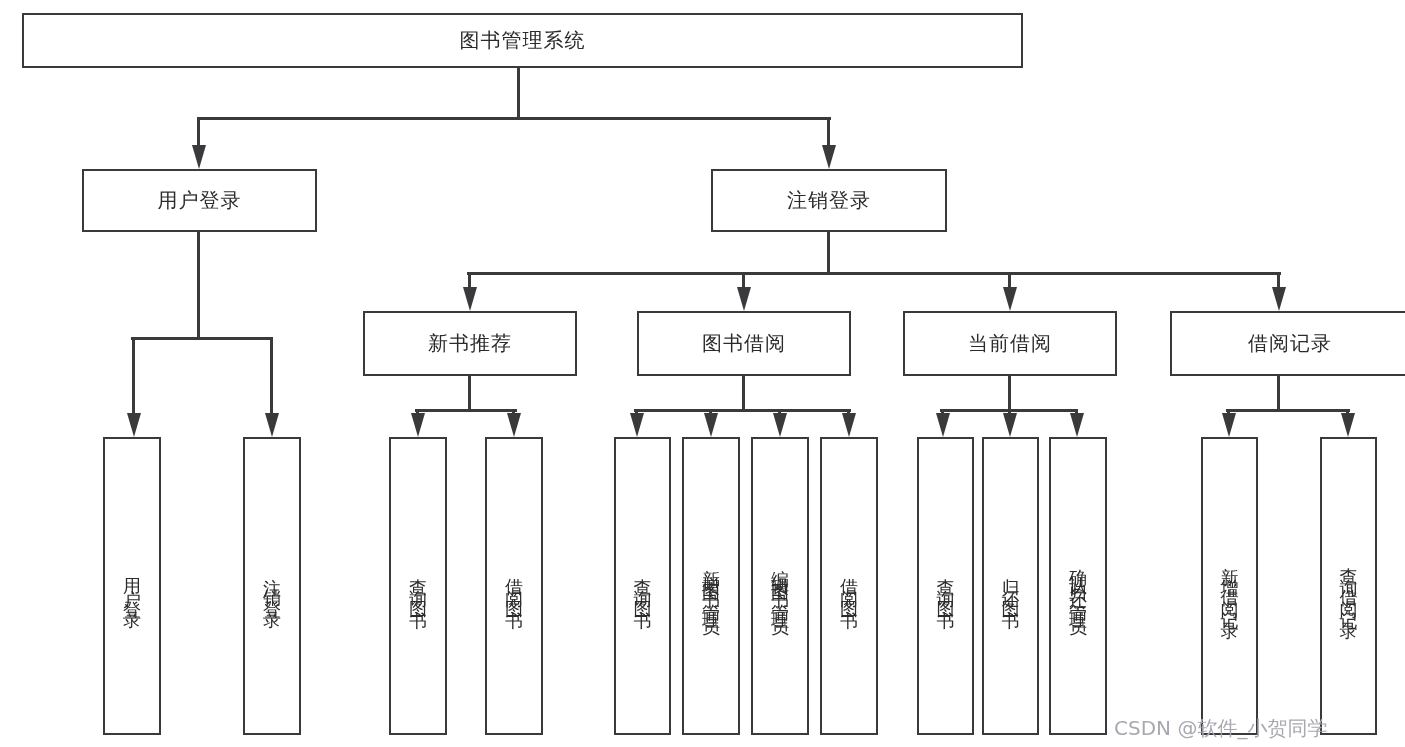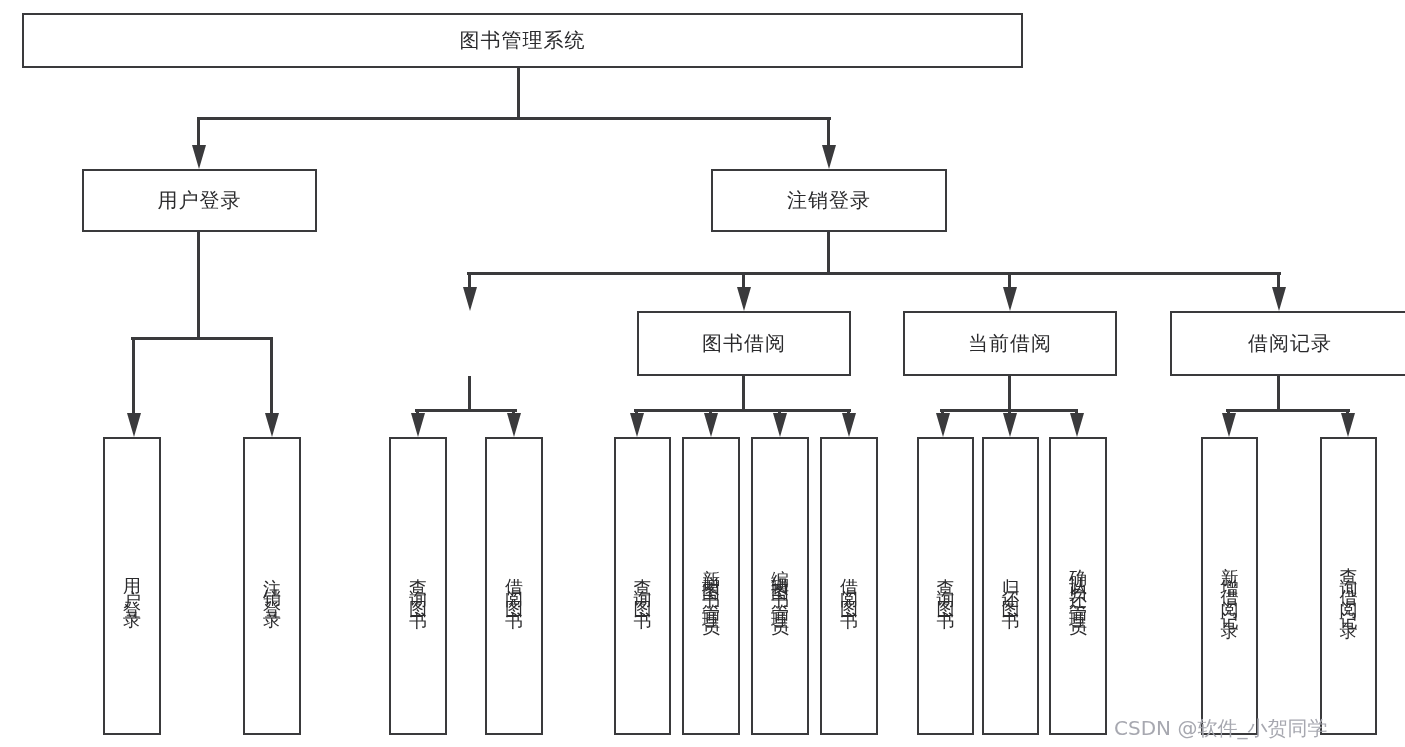--- a/index.html
+++ b/index.html
@@ -85,20 +85,23 @@
   <div class="hl" style="left:467px;top:272px;width:814px;"></div>
   <div class="vl" style="left:468px;top:272px;height:18px;"></div>
   <div class="arrow" style="left:463px;top:287px;"></div>
   <div class="vl" style="left:742px;top:272px;height:18px;"></div>
   <div class="arrow" style="left:737px;top:287px;"></div>
   <div class="vl" style="left:1008px;top:272px;height:18px;"></div>
   <div class="arrow" style="left:1003px;top:287px;"></div>
   <div class="vl" style="left:1277px;top:272px;height:18px;"></div>
   <div class="arrow" style="left:1272px;top:287px;"></div>
 
+  <div class="box" style="left:363px;top:311px;width:214px;height:65px;">
+    <span class="hlabel">新书推荐</span>
+  </div>
   <div class="box" style="left:903px;top:311px;width:214px;height:65px;">
     <span class="hlabel">当前借阅</span>
   </div>
   <div class="box" style="left:637px;top:311px;width:214px;height:65px;">
     <span class="hlabel">图书借阅</span>
   </div>
   <div class="box" style="left:1170px;top:311px;width:240px;height:65px;">
     <span class="hlabel">借阅记录</span>
   </div>
 

